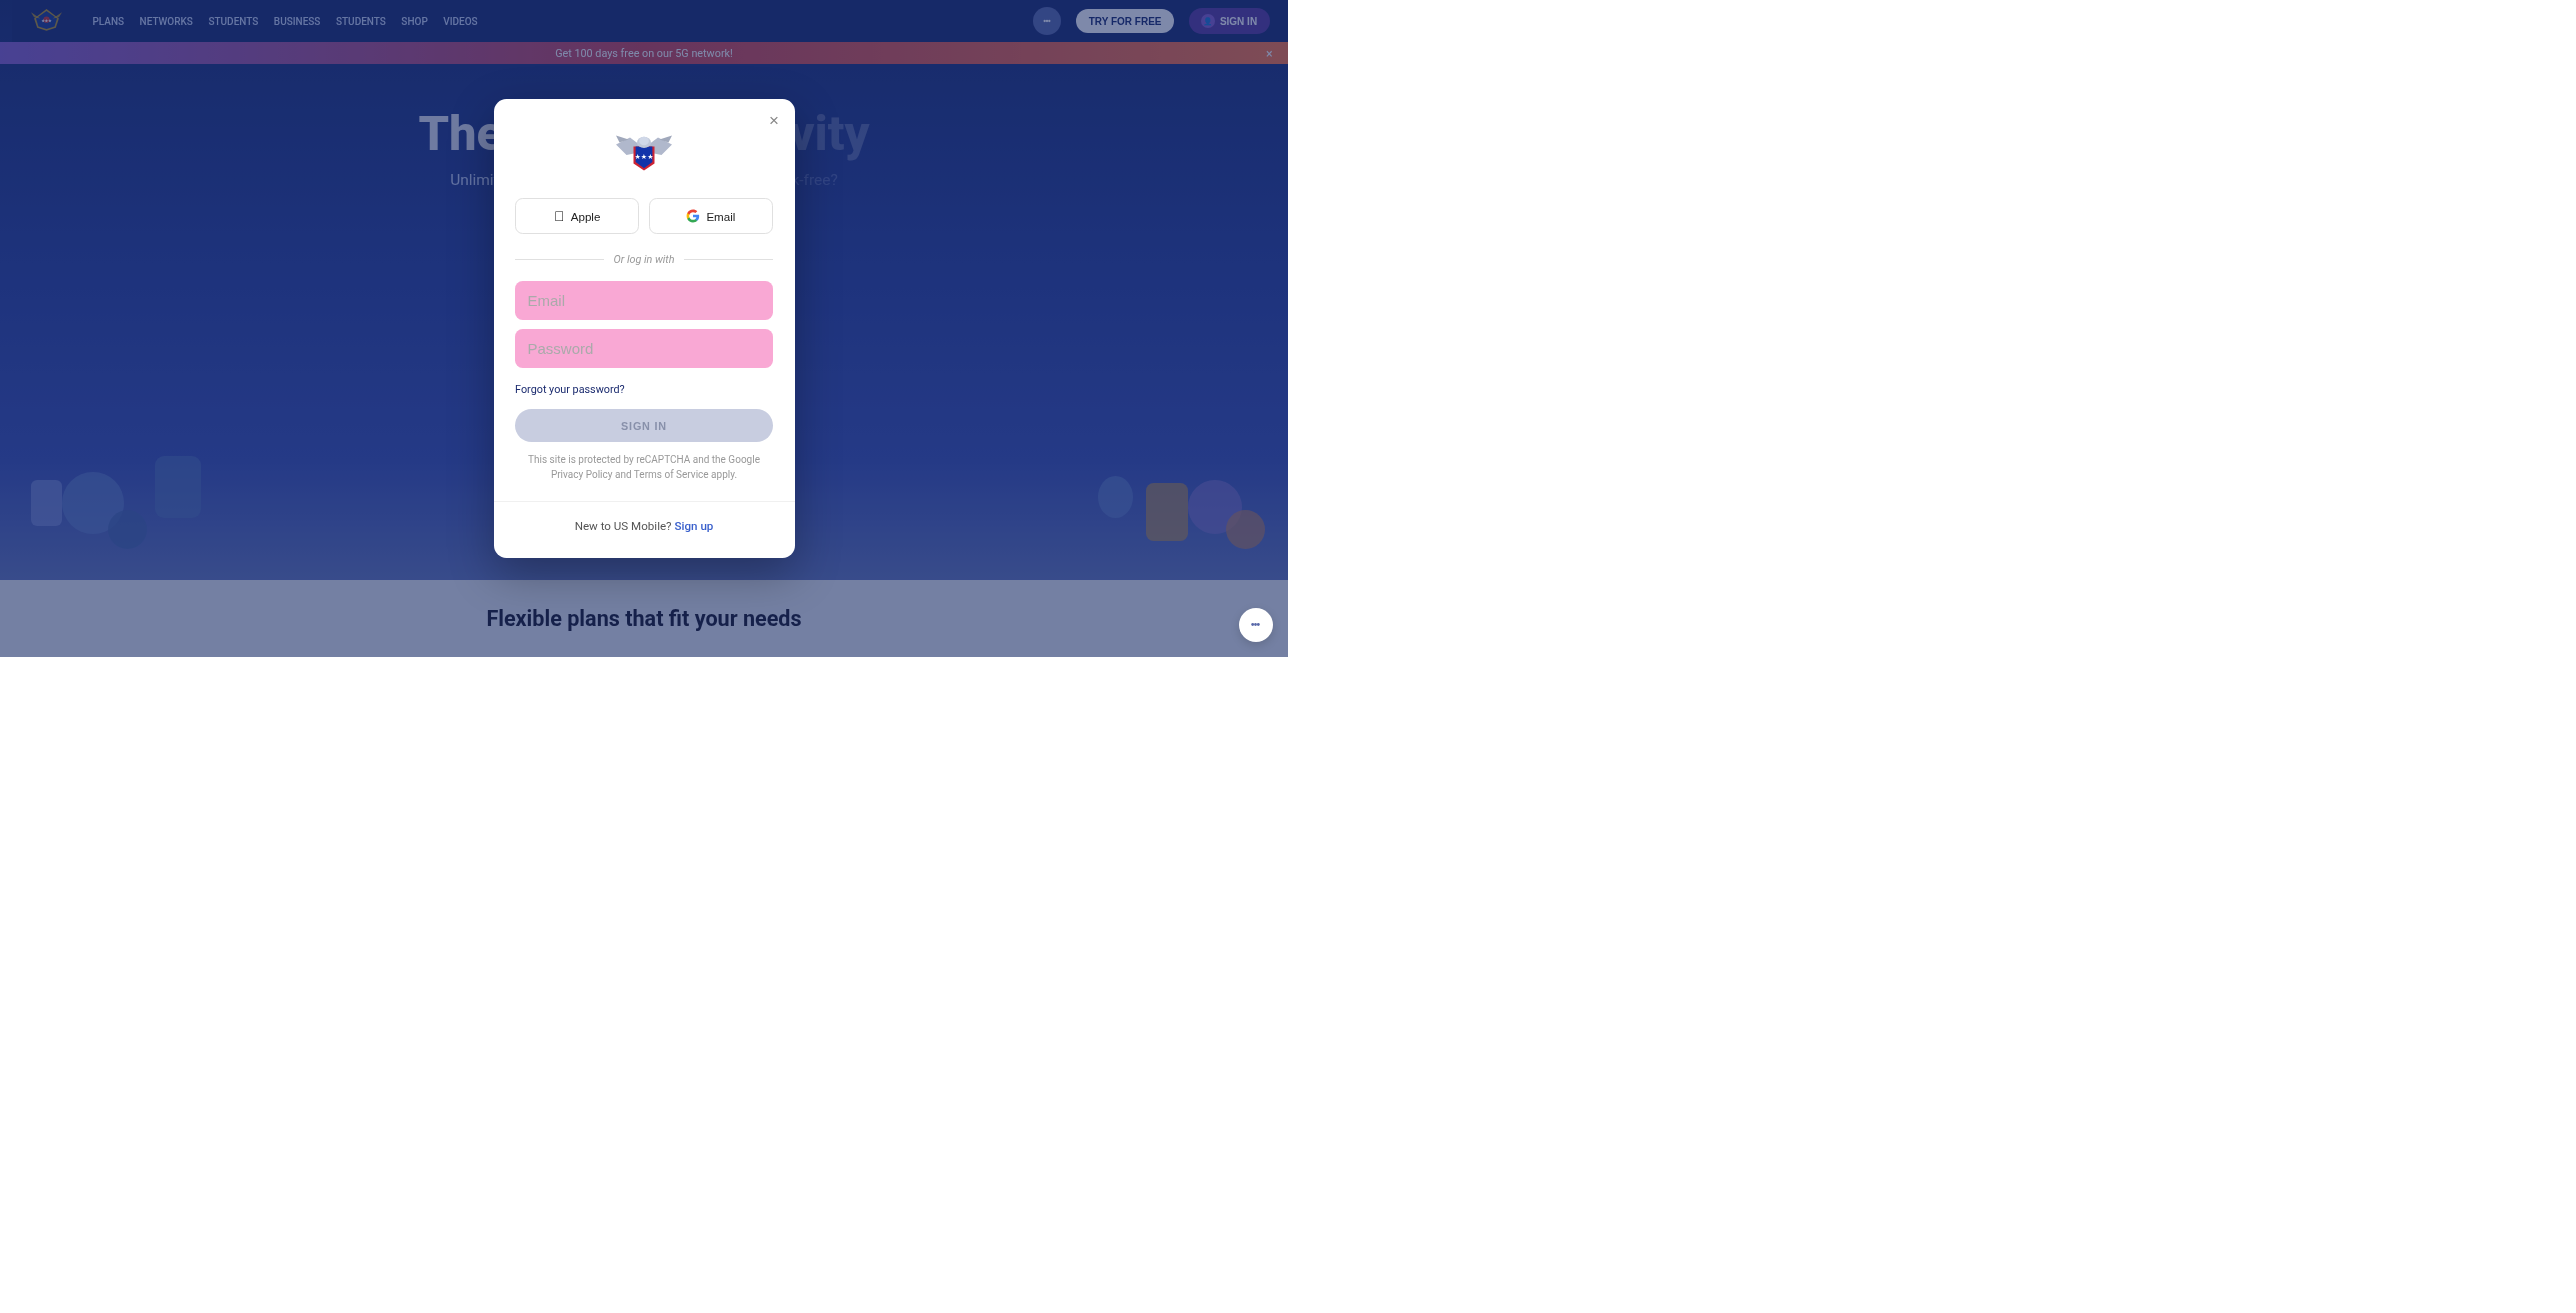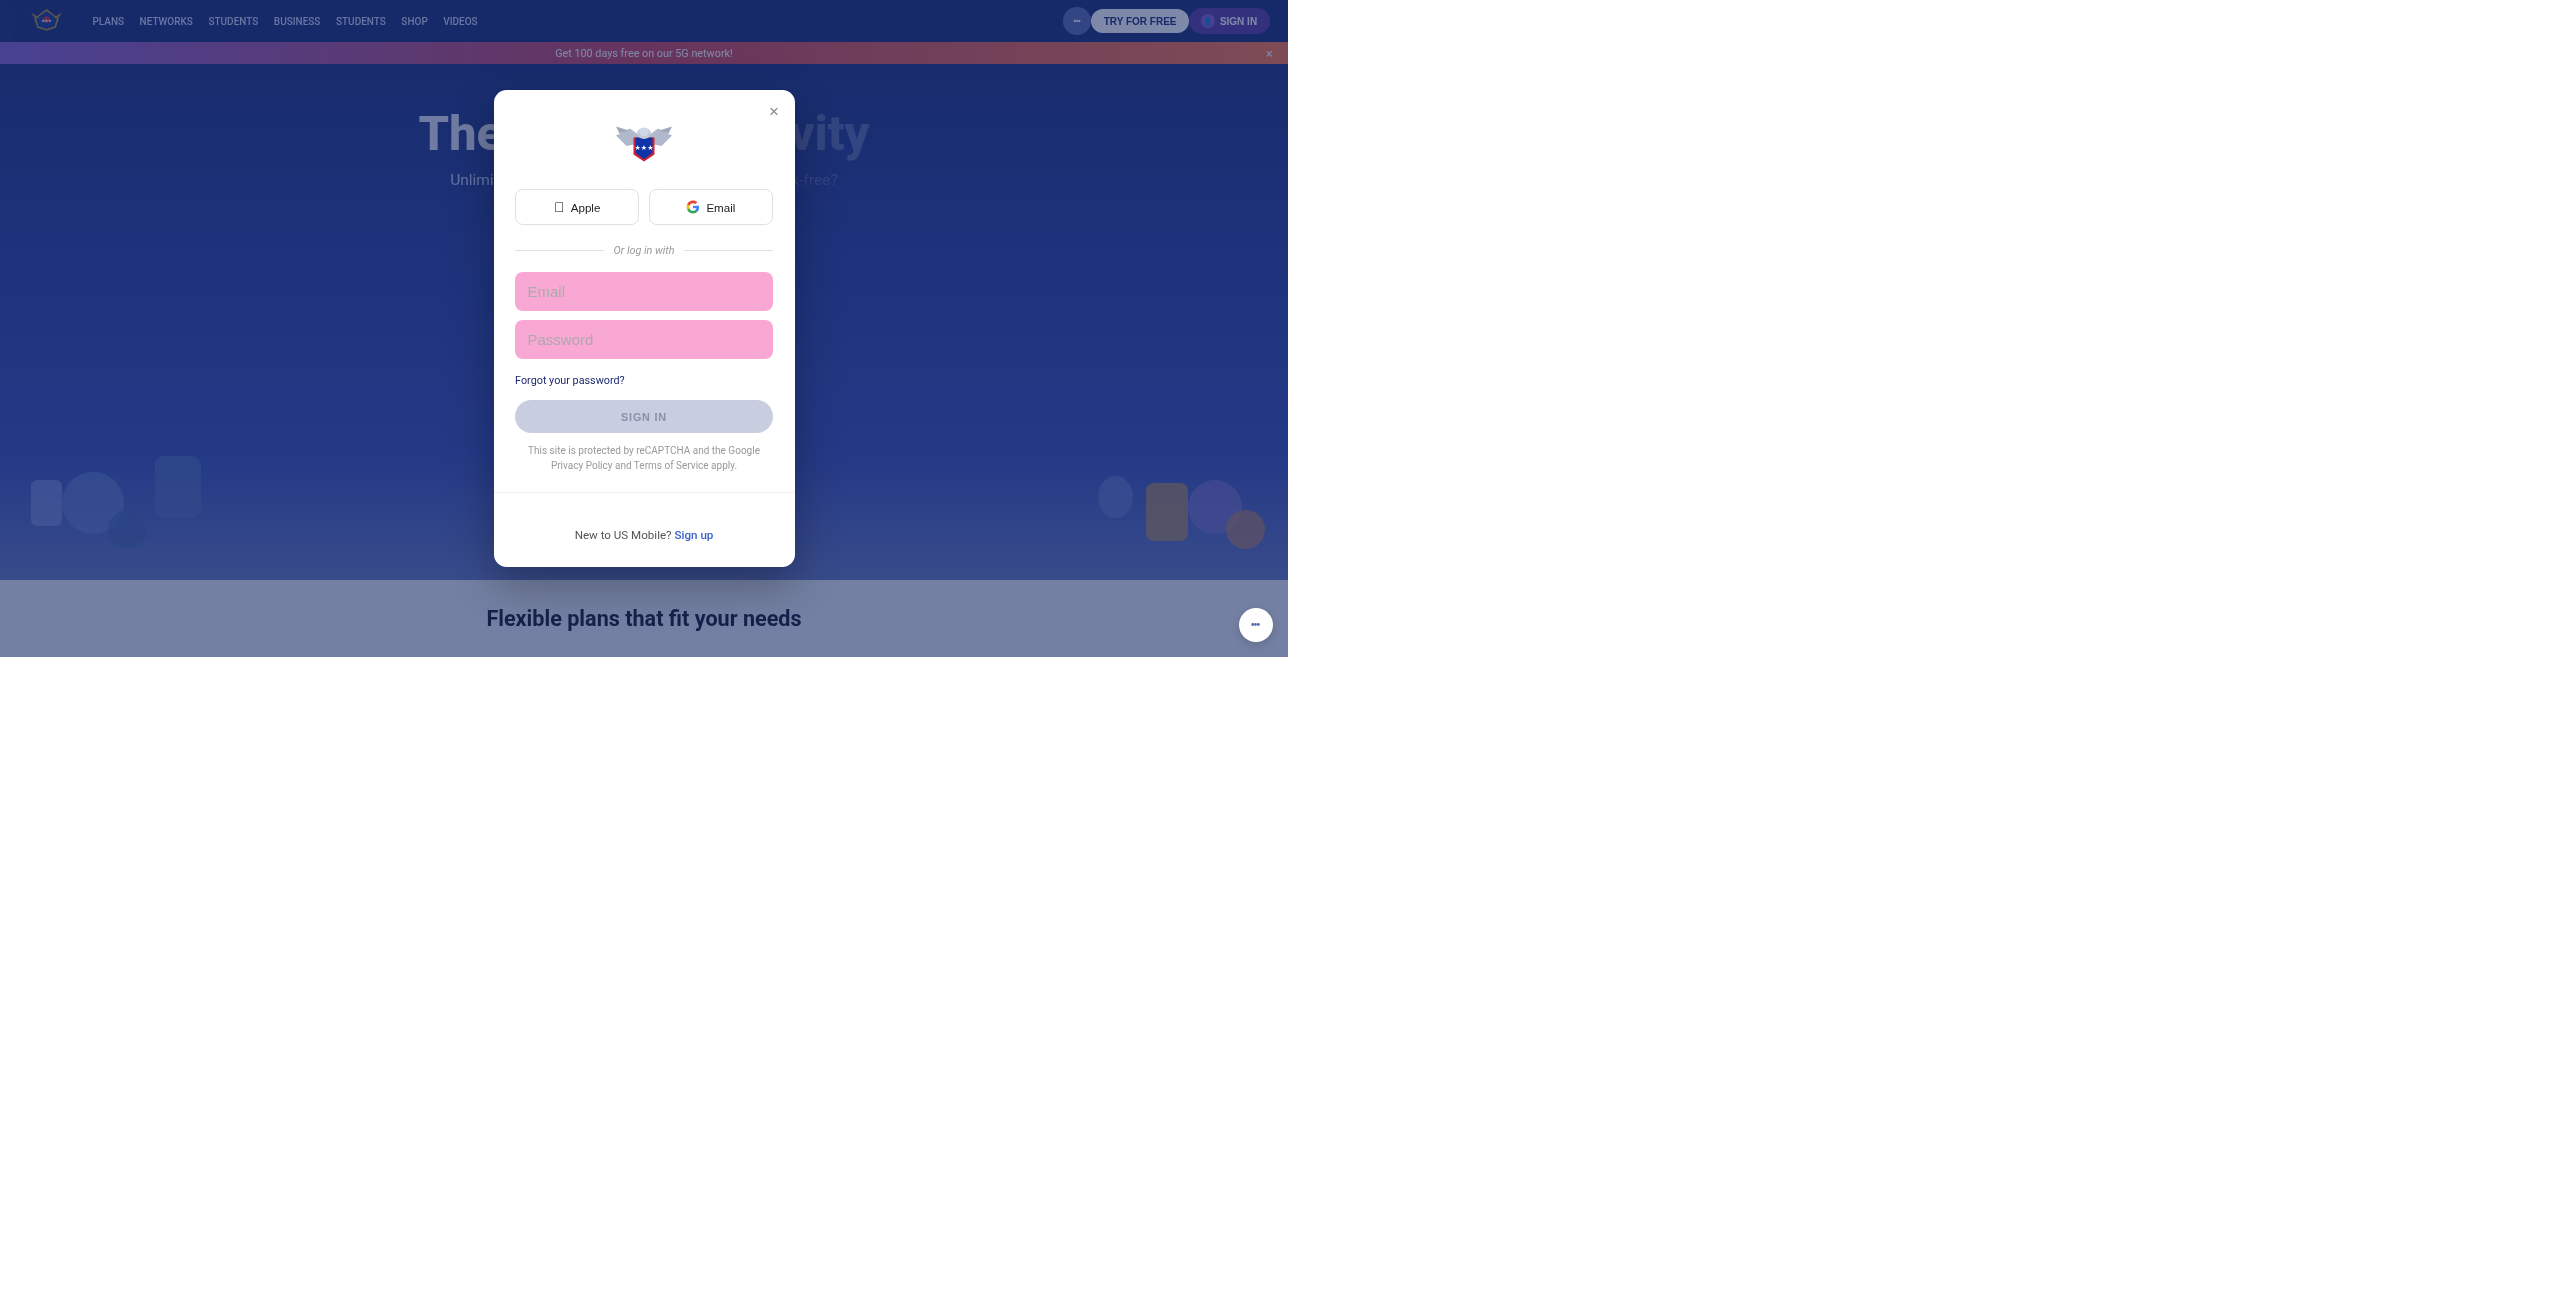--- a/index.html
+++ b/index.html
@@ -49,21 +49,21 @@
     .nav-link {
       color: #c8d4f0;
       font-size: 10px;
       font-weight: 500;
       cursor: pointer;
       text-decoration: none;
     }
     .nav-right {
       display: flex;
       align-items: center;
-      gap: 0;
+      gap: 15px;
     }
     .chat-btn {
       width: 28px;
       height: 28px;
       border-radius: 50%;
       background: #5a6aaa;
       display: flex;
       align-items: center;
       justify-content: center;
       cursor: pointer;
@@ -306,21 +306,21 @@
     .recaptcha-text {
       font-size: 10px;
       color: #999;
       margin-top: 9.3px;
       line-height: 1.5;
       text-align: center;
     }
     .modal-footer {
       border-top: 0.8px solid #f0f0f0;
       margin-top: 19px;
-      padding-top: 34px;
+      padding-top: 16px;
       text-align: center;
     }
     .footer-text {
       font-size: 11.6px;
       color: #555;
     }
     .signup-link {
       color: #3a60cc;
       font-weight: 500;
       cursor: pointer;

